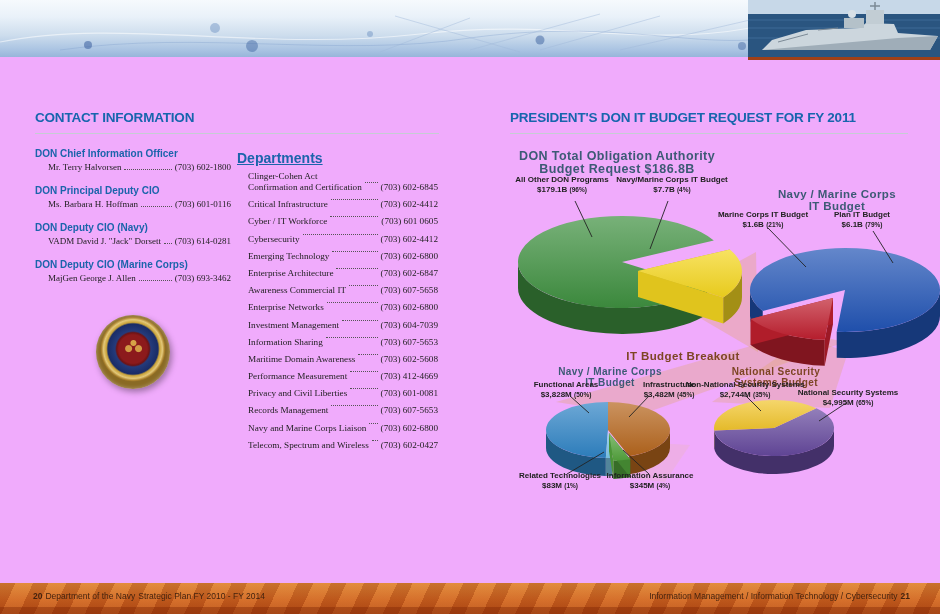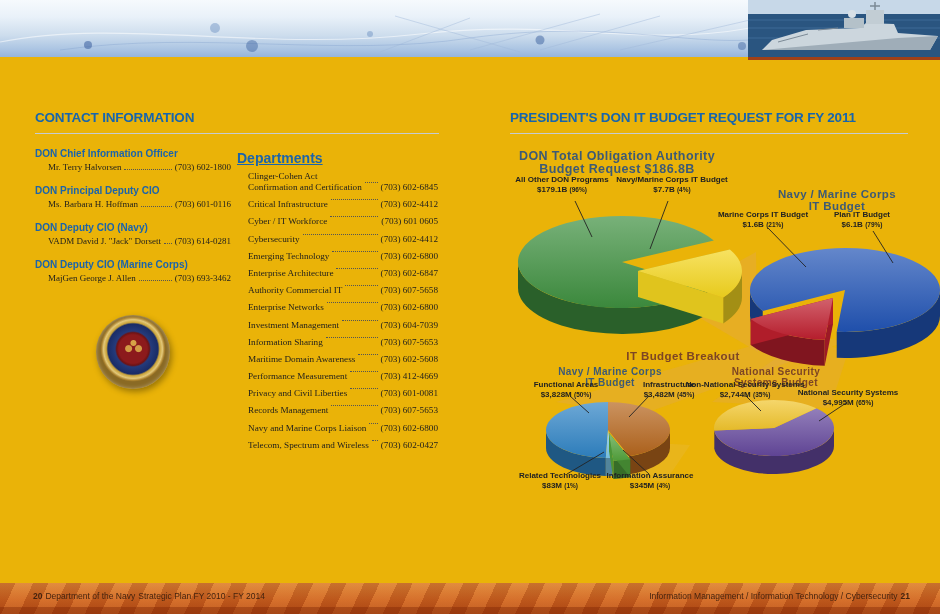--- a/index.html
+++ b/index.html
@@ -1,16 +1,16 @@
 <!DOCTYPE html>
 <html><head>
 <meta charset="utf-8">
 <style>
   html,body{margin:0;padding:0;background:#666;}
-  #page{position:relative;width:940px;height:614px;background:#eab308;overflow:hidden;
+  #page{position:relative;width:940px;height:614px;background:#f0abfc;overflow:hidden;
         font-family:"Liberation Sans",sans-serif;}
   
   #banner{position:absolute;left:0;top:0;width:940px;height:57px;
           background:linear-gradient(180deg,#f6fafd 0%,#e9f1f9 30%,#cddded 62%,#a9c3e2 88%,#97b5da 100%);}
   #banner svg{position:absolute;left:0;top:0;}
   #ship{position:absolute;right:0;top:0;width:192px;height:57px;border-bottom:3px solid #a04018;overflow:hidden;}
   
   .ptitle{position:absolute;font-size:13.5px;font-weight:bold;color:#1765ad;letter-spacing:-0.2px;white-space:nowrap;}
   .trule{position:absolute;height:1px;background:#c5ccd3;}
   
@@ -186,21 +186,21 @@
           <div class="drow">
             <span class="dlabel">Enterprise Architecture</span>
             <span class="leader"></span>
             <span class="phone">(703) 602-6847</span>
           </div>
         </div>
 
         <div class="dept">
 
           <div class="drow">
-            <span class="dlabel">Authority Commercial IT</span>
+            <span class="dlabel">Awareness Commercial IT</span>
             <span class="leader"></span>
             <span class="phone">(703) 607-5658</span>
           </div>
         </div>
 
         <div class="dept">
 
           <div class="drow">
             <span class="dlabel">Enterprise Networks</span>
             <span class="leader"></span>

